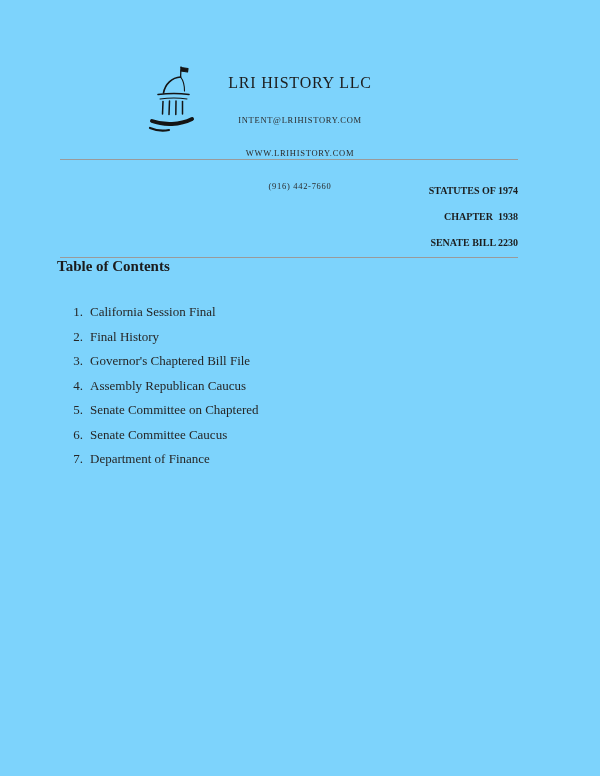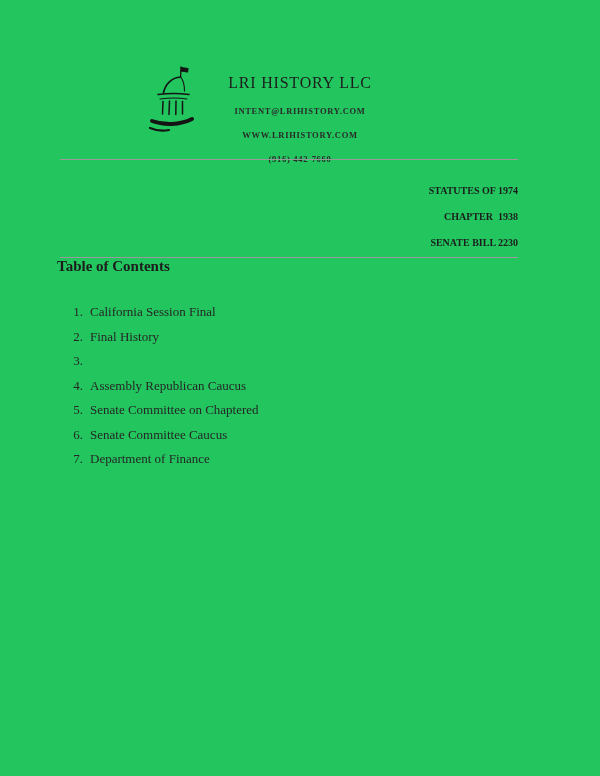--- a/index.html
+++ b/index.html
@@ -5,21 +5,21 @@
   html, body {
     margin: 0;
     padding: 0;
     background: #e9e9e9;
   }
   .page {
     position: relative;
     width: 600px;
     height: 776px;
     margin: 0 auto;
-    background: #22c55e;
+    background: #7dd3fc;
     font-family: "Liberation Serif", serif;
     color: #1f1f1f;
     overflow: hidden;
   }
 
   
   .header {
     position: absolute;
     top: 60px;
     left: 0;
@@ -36,25 +36,24 @@
     width: 100%;
     text-align: center;
   }
   .company-name {
     margin-top: 14px;
     font-size: 16px;
     letter-spacing: 0.8px;
     color: #1d1d1d;
   }
   .contact-line {
-    margin-top: 14px;
+    margin-top: 23px;
     font-size: 8.5px;
     letter-spacing: 0.7px;
     color: #2a2a2a;
-    font-weight: bold;
   }
 
   
   .rule {
     position: absolute;
     left: 60px;
     width: 458px;
     height: 0;
     border-top: 1px solid #9a9a9a;
   }
@@ -156,20 +155,21 @@
     <div class="toc-item">
       <span class="toc-num">1.</span>
       <span>California Session Final</span>
     </div>
     <div class="toc-item">
       <span class="toc-num">2.</span>
       <span>Final History</span>
     </div>
     <div class="toc-item">
       <span class="toc-num">3.</span>
+      <span>Governor's Chaptered Bill File</span>
     </div>
     <div class="toc-item">
       <span class="toc-num">4.</span>
       <span>Assembly Republican Caucus</span>
     </div>
     <div class="toc-item">
       <span class="toc-num">5.</span>
       <span>Senate Committee on Chaptered</span>
     </div>
     <div class="toc-item">

